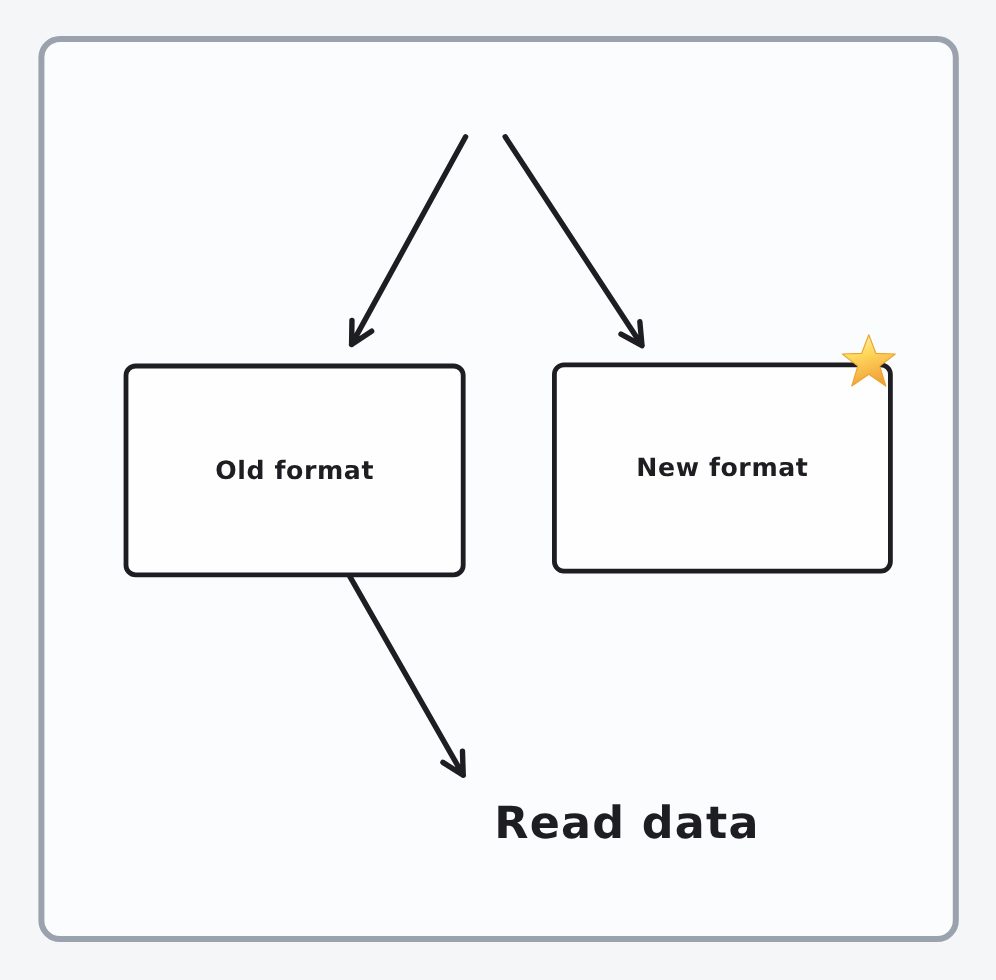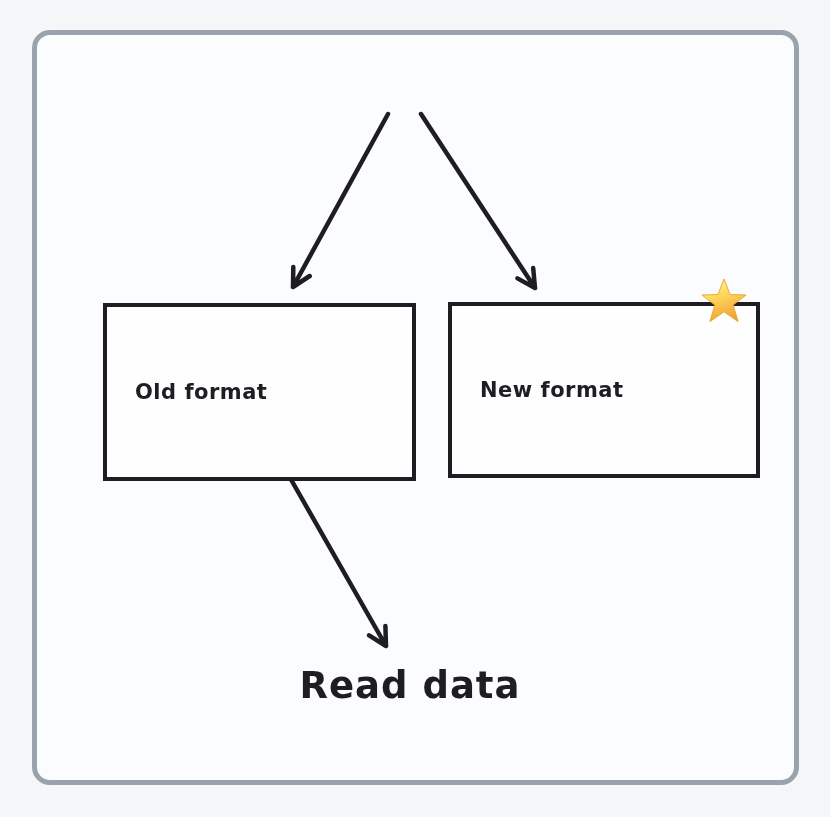--- a/index.html
+++ b/index.html
@@ -31,40 +31,39 @@
     position: absolute;
     width: 420px;
     text-align: center;
     font-size: 37px;
     font-weight: bold;
     letter-spacing: 1px;
     color: #1d1d22;
     white-space: nowrap;
   }
   .title-top   { left: 191px; top: 62px; }
-  .title-bottom{ left: 200px; top: 664px; }
+  .title-bottom{ left: 213px; top: 664px; text-align: right; }
   .arrows-layer {
     position: absolute;
     left: 0; top: 0;
     width: 830px;
     height: 817px;
     pointer-events: none;
   }
   .node {
     position: absolute;
     border: 4.5px solid #1d1d22;
-    border-radius: 0;
+    border-radius: 10px;
     background: #fefefe;
     display: flex;
     align-items: center;
-    justify-content: flex-start;
-    padding-left: 28px;
+    justify-content: center;
   }
   .node-old { left: 103px; top: 303px; width: 277px; height: 170px; }
-  .node-new { left: 448px; top: 302px; width: 276px; height: 168px; }
+  .node-new { left: 460px; top: 302px; width: 276px; height: 168px; }
   .node-label {
     font-size: 21px;
     font-weight: bold;
     letter-spacing: 0.5px;
     color: #1d1d22;
     white-space: nowrap;
   }
   .star-badge {
     position: absolute;
     left: 700px;

